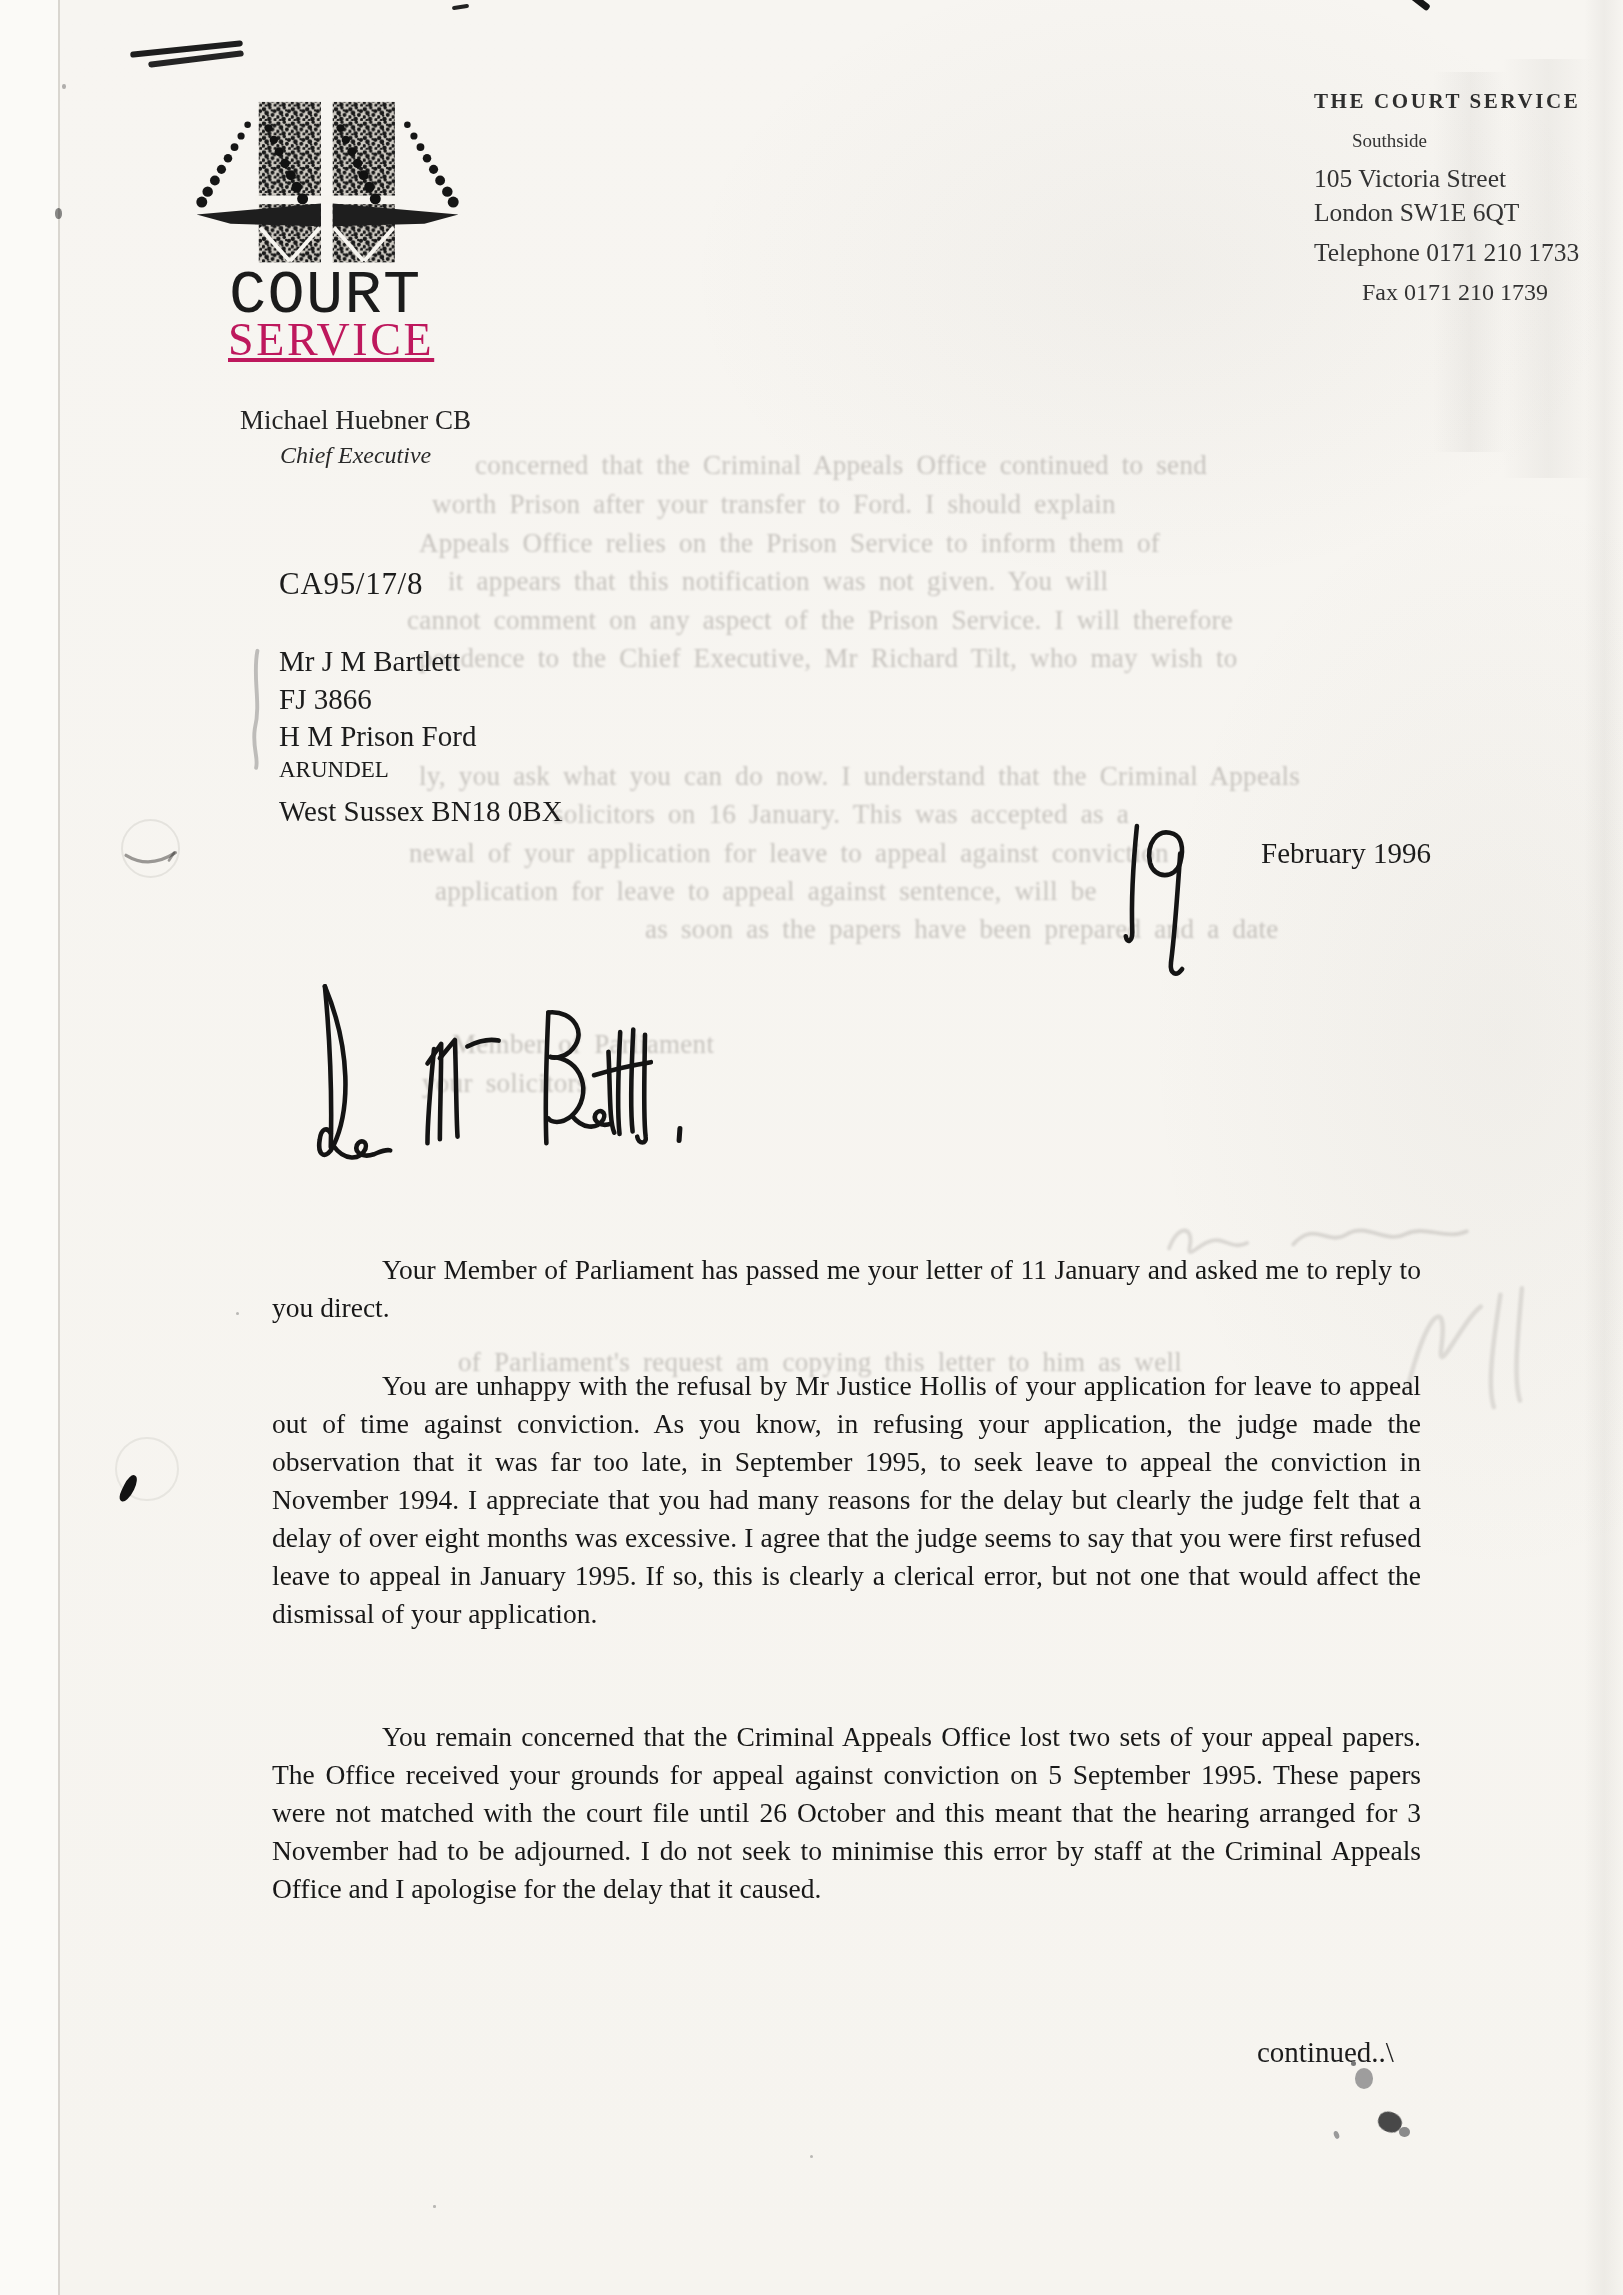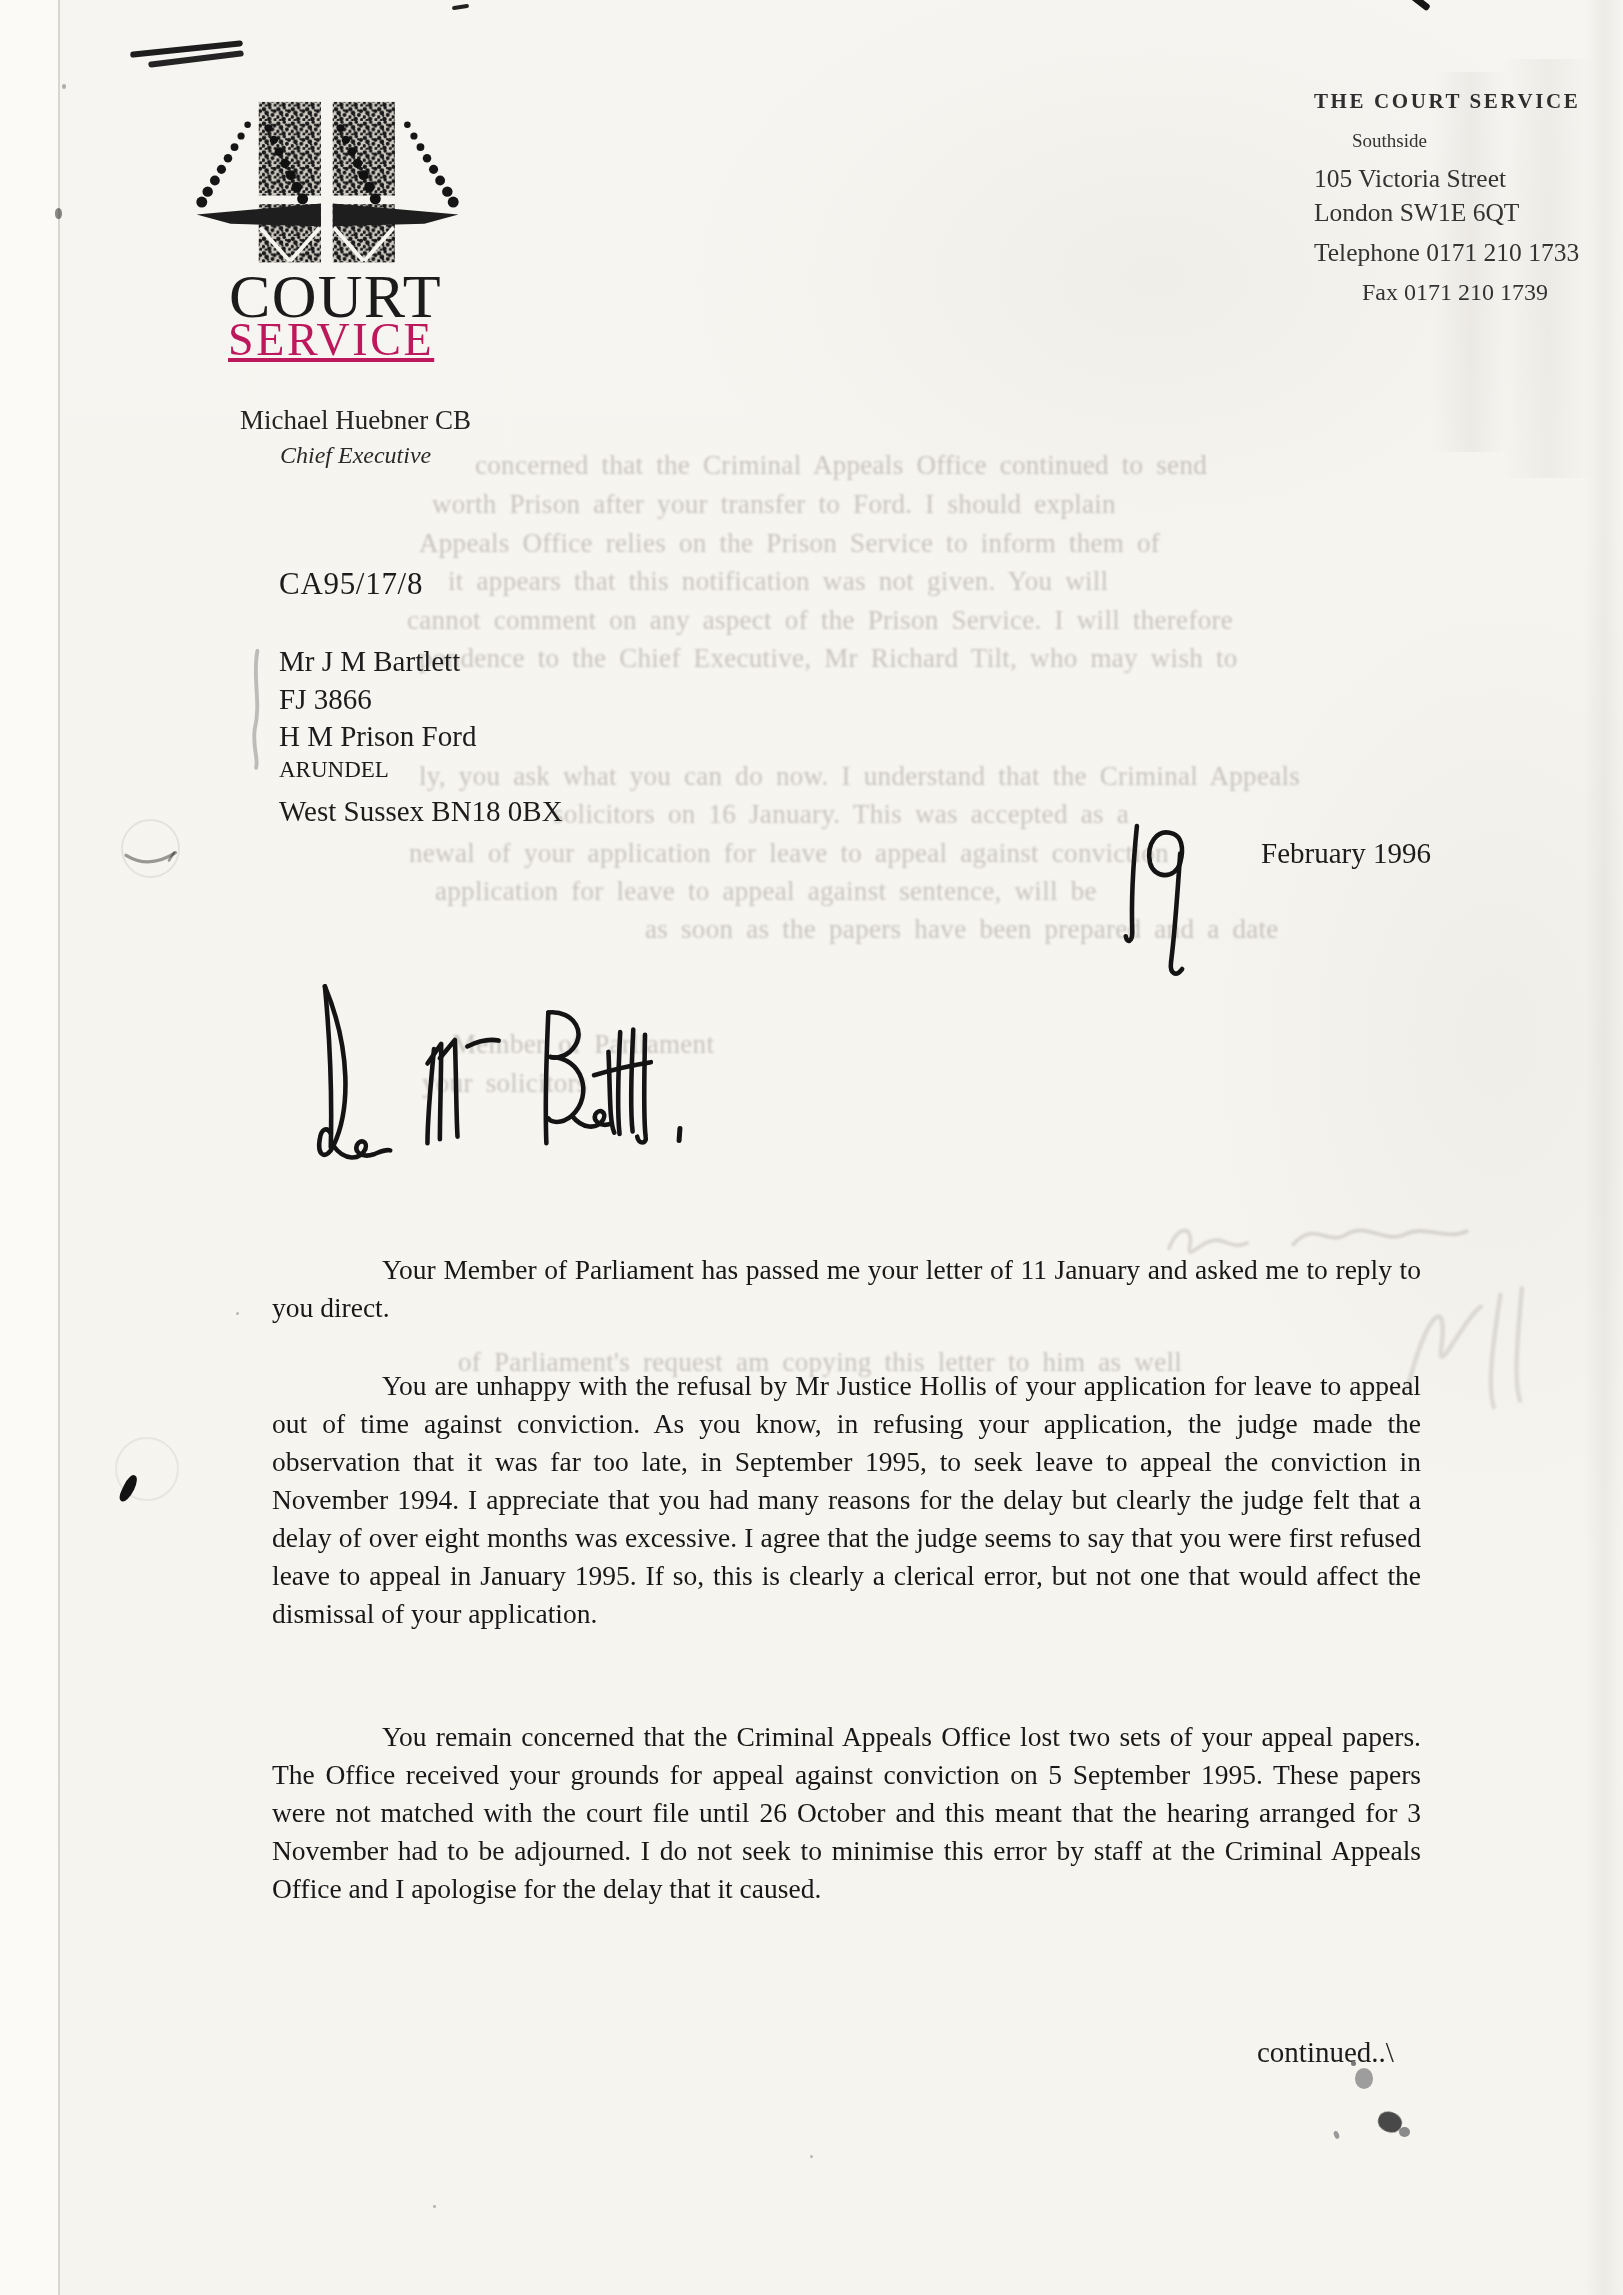--- a/index.html
+++ b/index.html
@@ -169,21 +169,21 @@
       <circle cx="342" cy="67" r="5.5"></circle>
       <circle cx="352" cy="84" r="6"></circle>
     <circle cx="362" cy="101" r="6.5"></circle>
       <circle cx="372" cy="118" r="7"></circle>
       <circle cx="382" cy="135" r="7.5"></circle>
     <circle cx="393" cy="152" r="8"></circle>
       <circle cx="402" cy="168" r="8.4"></circle>
   </g>
 </svg>
 
-<div class="abs line txt" style="left:229px;top:265px;font-size:62px;line-height:1;letter-spacing:1.3px;color:#1b1b1b;">COURT</div>
+<div class="abs line txt" style="left:229px;top:265px;font-size:62px;line-height:1;letter-spacing:1.3px;color:#1b1b1b;font-family:Liberation Mono, monospace;">COURT</div>
 <div class="abs line txt" style="left:228px;top:317px;font-size:46px;line-height:1;letter-spacing:2.6px;color:#be185d;text-decoration:underline;">SERVICE</div>
 
 <div class="abs line" style="left:240px;top:405px;font-size:27px;color:#242424;">Michael Huebner CB</div>
 <div class="abs line" style="left:280px;top:442px;font-size:24px;font-style:italic;color:#2a2a2a;">Chief Executive</div>
 
 <div class="abs line" style="left:1314px;top:89px;font-size:21px;font-weight:bold;letter-spacing:2.6px;color:#2e2e2e;">THE COURT SERVICE</div>
 <div class="abs line" style="left:1352px;top:130px;font-size:19px;color:#333;">Southside</div>
 <div class="abs line" style="left:1314px;top:164px;font-size:25.5px;color:#333;">105 Victoria Street</div>
 <div class="abs line" style="left:1314px;top:198px;font-size:25.5px;color:#333;">London SW1E 6QT</div>
 <div class="abs line" style="left:1314px;top:238px;font-size:25.5px;color:#333;">Telephone 0171 210 1733</div>

